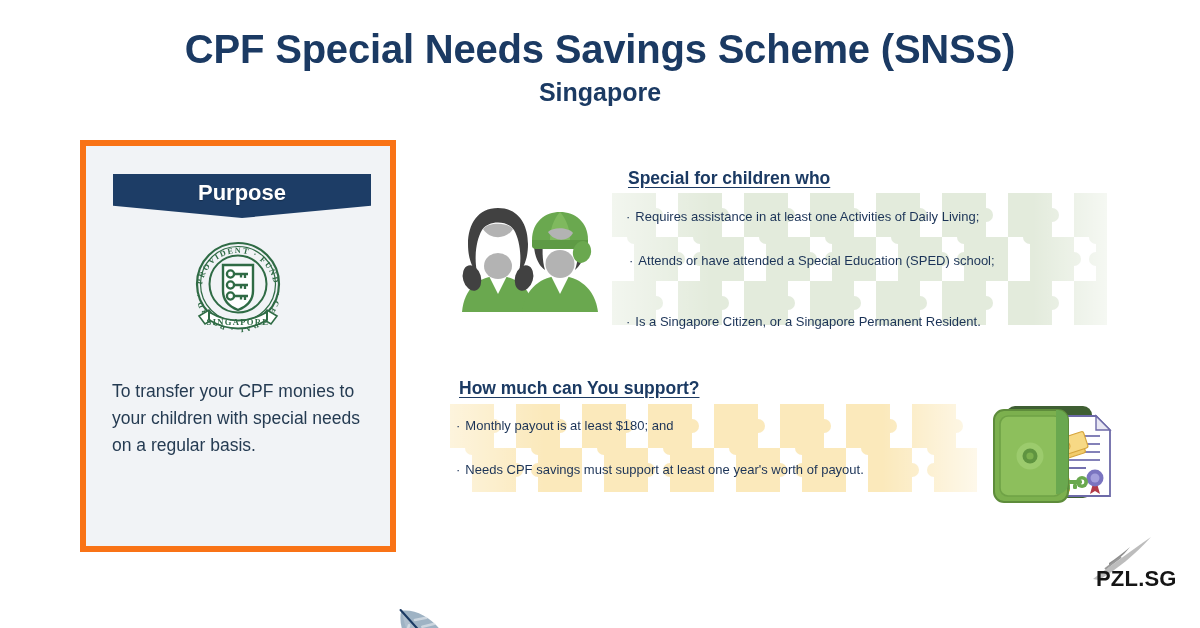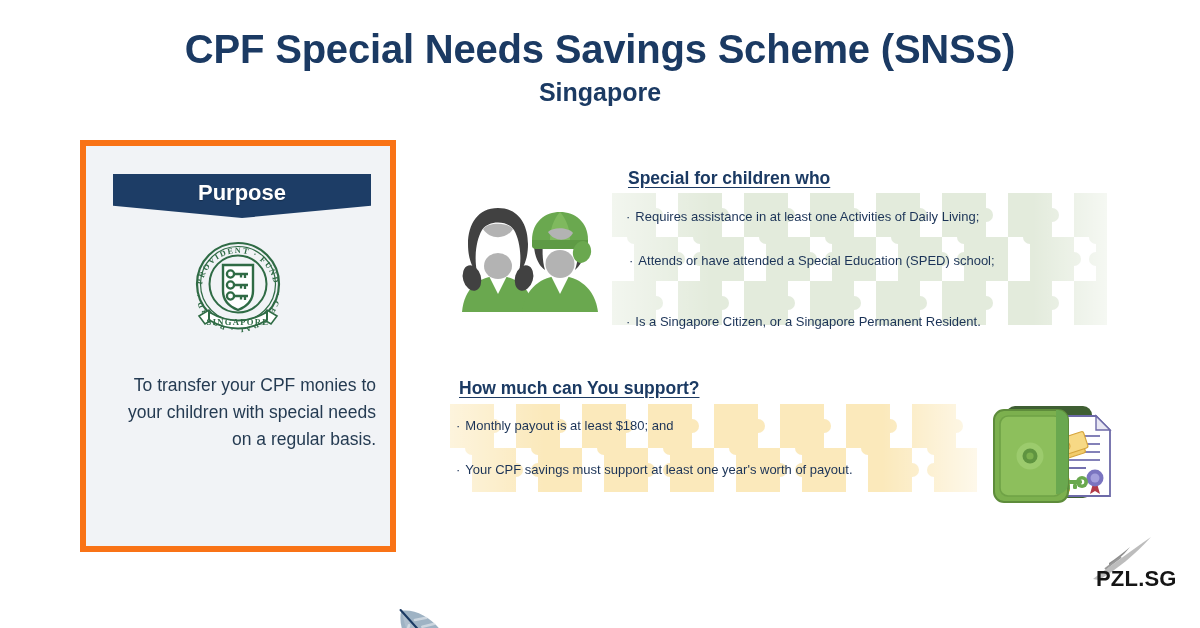--- a/index.html
+++ b/index.html
@@ -36,22 +36,22 @@
     -webkit-clip-path:polygon(0 0,100% 0,100% 72%,50% 100%,0 72%);
     clip-path:polygon(0 0,100% 0,100% 72%,50% 100%,0 72%);
     display:flex;align-items:flex-start;justify-content:center;
   }
   .purpose-banner-label{
     color:#ffffff;font-size:22px;font-weight:bold;margin-top:6px;
     text-shadow:0 1px 1px rgba(0,0,0,.25);
   }
   .cpf-seal{position:absolute;left:50%;top:88px;transform:translateX(-50%);}
   .purpose-text{
-    position:absolute;left:26px;top:226px;width:264px;
-    font-size:17.5px;line-height:1.55;color:#253b52;text-align:right;
+    position:absolute;left:26px;top:232px;width:264px;
+    font-size:17.5px;line-height:1.55;color:#253b52;text-align:left;
   }
   .feather{position:absolute;left:290px;top:442px;}
 
   
   .section{position:absolute;}
   .section-heading{
     font-size:17.5px;font-weight:bold;color:#1b3a63;
     text-decoration:underline;text-underline-offset:3px;
     display:inline-block;white-space:nowrap;
   }
@@ -277,21 +277,21 @@
       <rect width="527" height="88" fill="url(#pzY)"></rect>
       <rect width="527" height="88" fill="url(#fadeY)"></rect>
     </svg>
   </div>
 
   <div class="bullets" id="bullets-yellow">
     <div class="bullet">
       <span class="dot">·</span><span>Monthly payout is at least $180; and</span>
     </div>
     <div class="bullet">
-      <span class="dot">·</span><span>Your CPF savings must support at least one year's worth of payout.</span>
+      <span class="dot">·</span><span>Needs CPF savings must support at least one year's worth of payout.</span>
     </div>
   </div>
 
   <div class="safe-icon">
     <svg width="150" height="120" viewBox="0 0 150 120" aria-hidden="true">
 
       <rect x="28" y="14" width="86" height="92" rx="9" fill="#3f5f33"></rect>
 
       <g>
         <path d="M70,24 L118,24 L132,38 L132,104 L70,104 Z" fill="#ffffff" stroke="#6d6aa8" stroke-width="1.8"></path>

